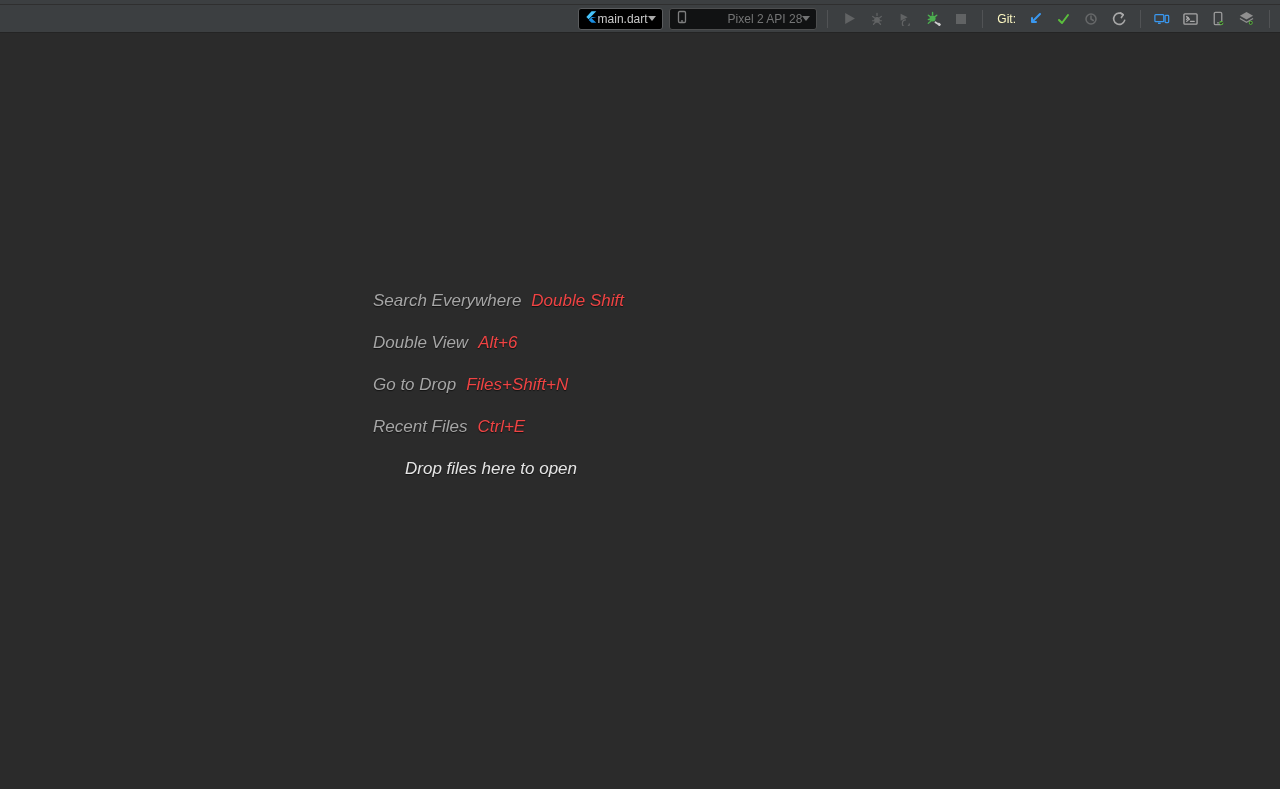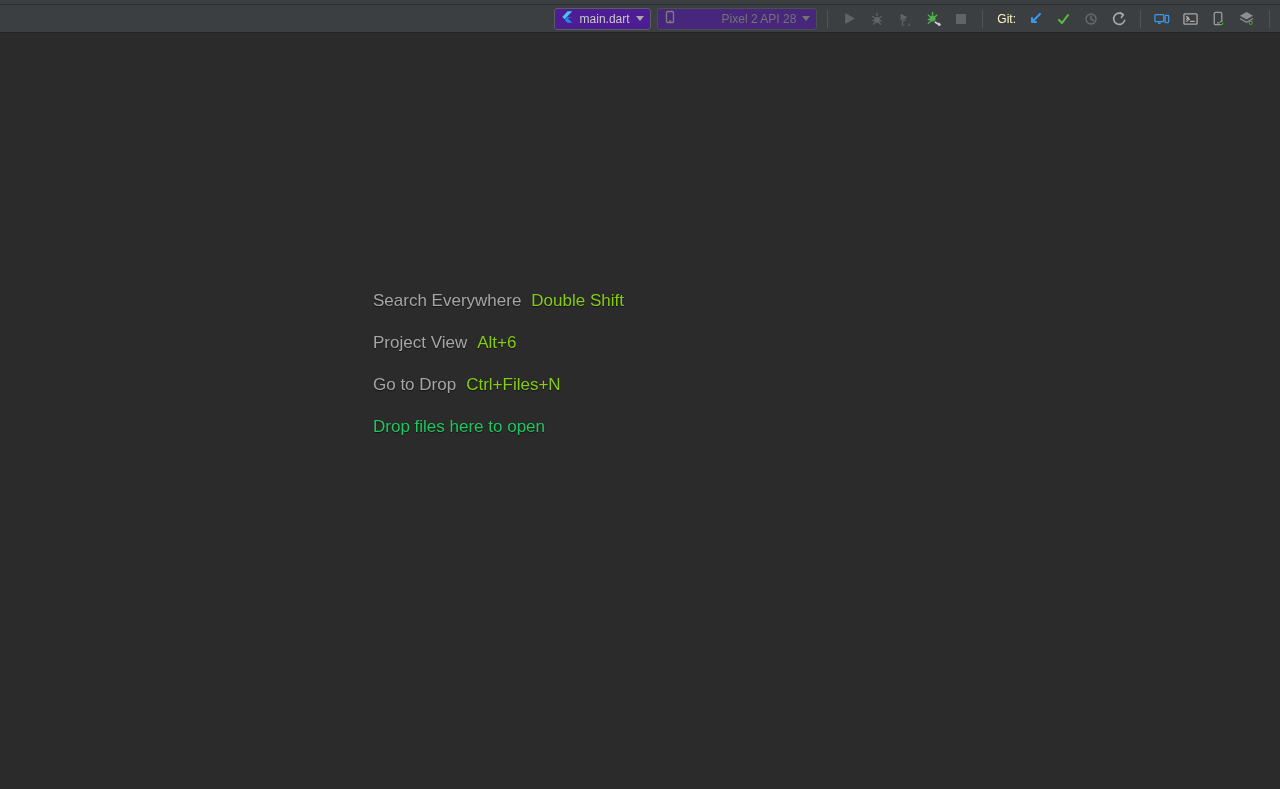--- a/index.html
+++ b/index.html
@@ -32,22 +32,22 @@
     color: #a9a9a9;
   }
 
   .combo {
     display: inline-flex;
     align-items: center;
     height: 22px;
     border: 1px solid #5b5d5f;
     border-radius: 3px;
     padding: 0 6px 0 5px;
-    background: #4c1d95;
-    gap: 6px;
+    background: #000000;
+    gap: 0;
     cursor: pointer;
   }
   .combo.disabled { opacity: 0.7; border-color: #555; }
   .combo .label { color: #c9c9c9; font-size: 12px; }
   .combo.disabled .label { color: #8a8a8a; padding-left: 39px; }
   .chev { width: 8px; height: 8px; display:inline-flex; align-items:center; justify-content:center; }
   .chev svg { display:block; }
 
   .iconbtn {
     width: 22px; height: 22px;
@@ -78,24 +78,25 @@
     flex-direction: column;
     gap: 20px;
   }
   .welcome-row {
     display: flex;
     align-items: flex-end;
     gap: 10px;
     font-size: 17px;
     line-height: 22px;
     text-shadow: 0 1px 1px rgba(0,0,0,0.6);
+    font-style: italic;
   }
   .wl-label { color: #a6a6a6; }
-  .wl-short { color: #84cc16; }
-  .wl-drop  { color: #22c55e; }
+  .wl-short { color: #ef4444; }
+  .wl-drop  { color: #e5e5e5; margin-left: 32px; }
 
   
   svg { shape-rendering: geometricPrecision; }
 </style>
 </head>
 <body>
 
 <div class="titlebar-strip"></div>
 
 <div class="toolbar">
@@ -230,29 +231,33 @@
 
 <div class="editor-area">
   <div class="welcome">
 
     <div class="welcome-row">
       <span class="wl-label">Search Everywhere</span>
       <span class="wl-short">Double Shift</span>
     </div>
 
     <div class="welcome-row">
-      <span class="wl-label">Project View</span>
+      <span class="wl-label">Double View</span>
       <span class="wl-short">Alt+6</span>
     </div>
 
     <div class="welcome-row">
       <span class="wl-label">Go to Drop</span>
-      <span class="wl-short">Ctrl+Files+N</span>
-    </div>
-
+      <span class="wl-short">Files+Shift+N</span>
+    </div>
+
+    <div class="welcome-row">
+      <span class="wl-label">Recent Files</span>
+      <span class="wl-short">Ctrl+E</span>
+    </div>
 
 
     <div class="welcome-row">
       <span class="wl-drop">Drop files here to open</span>
     </div>
 
   </div>
 </div>
 
 </body></html>

